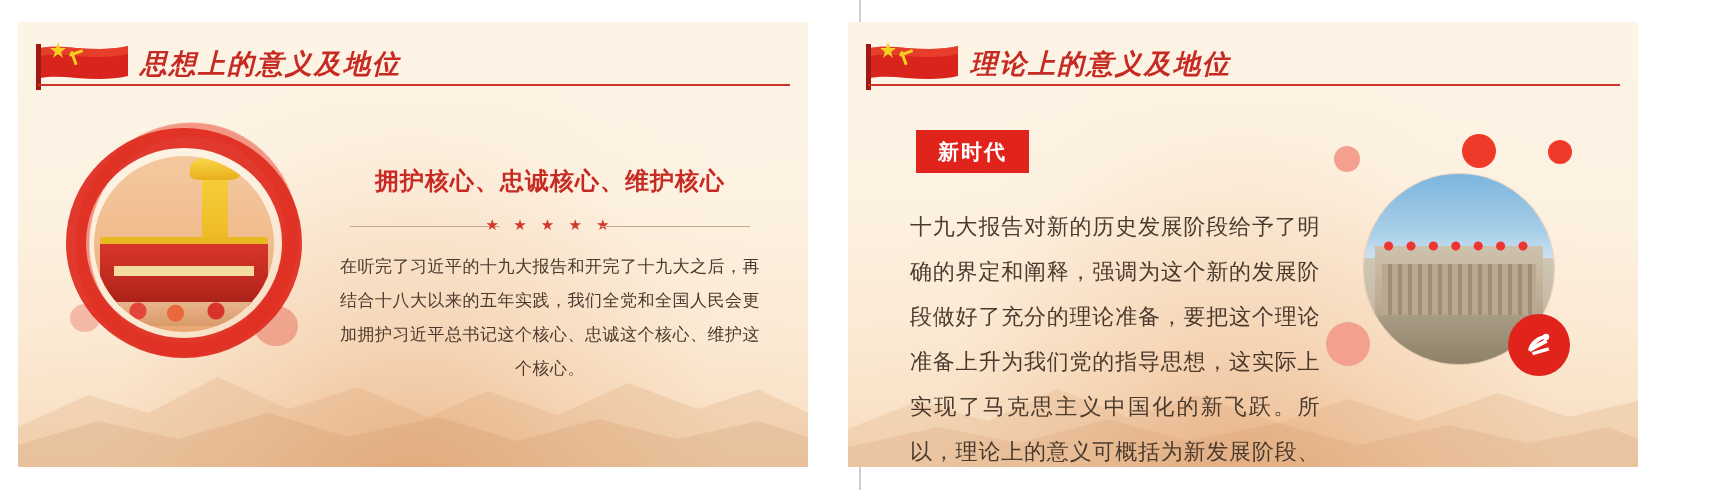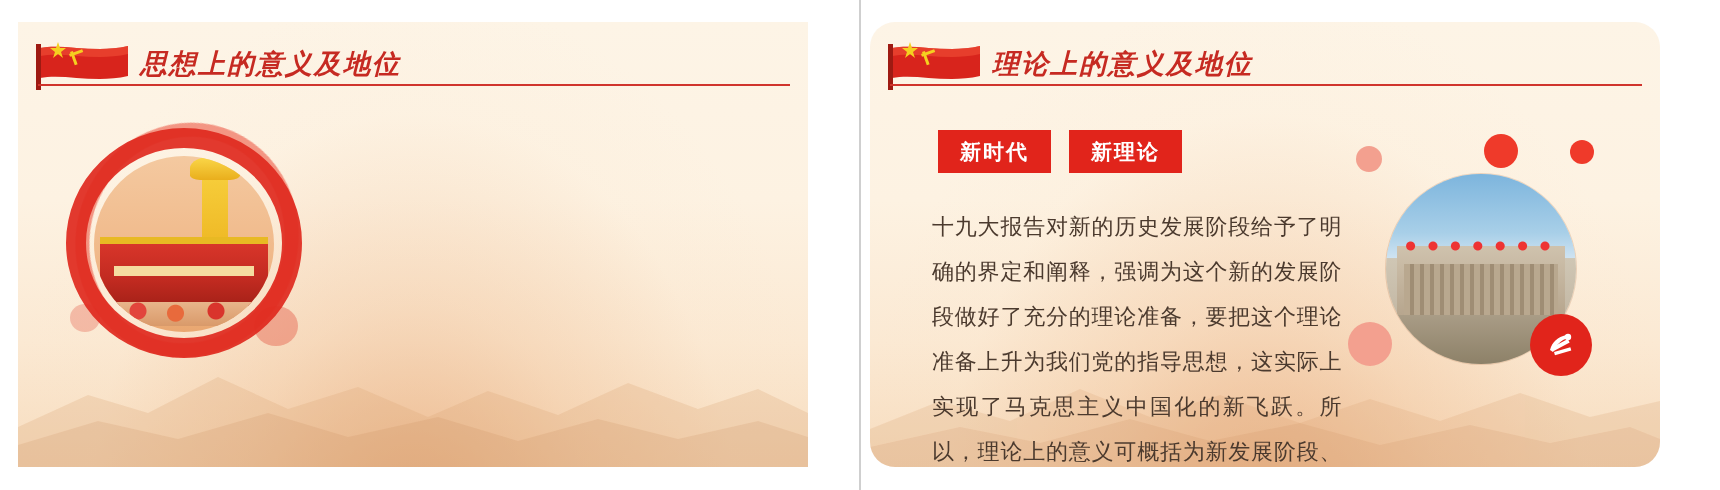--- a/index.html
+++ b/index.html
@@ -22,21 +22,21 @@
     position: relative;
     width: 790px;
     height: 445px;
     margin: 22px 0 23px 0;
     overflow: hidden;
     background:
       radial-gradient(ellipse at 50% 115%, rgba(225,150,95,0.55) 0%, rgba(235,175,125,0.28) 32%, rgba(250,225,195,0.08) 58%, rgba(255,248,238,0) 75%),
       linear-gradient(180deg, #fdf4e6 0%, #fdf2e2 40%, #fbe9d3 72%, #f7dcbe 100%);
   }
   .slide-left { margin-left: 18px; }
-  .slide-right { margin-left: 62px; border-radius: 25px; }
+  .slide-right { margin-left: 40px; }
 
   .divider-v {
     width: 2px;
     height: 490px;
     background: #cfcfcf;
     position: absolute;
     left: 859px;
     top: 0;
   }
 
@@ -349,20 +349,29 @@
       <div class="brush-ring ring2"></div>
       <div class="brush-ring"></div>
       <div class="brush-photo">
         <div class="pillar"></div>
         <div class="tianan"></div>
         <div class="tianan-base"></div>
         <div class="flower"></div>
       </div>
     </div>
 
+    <div class="left-text">
+      <div class="heading-red">拥护核心、忠诚核心、维护核心</div>
+      <div class="star-divider">
+        <span class="line l"></span>
+        <span class="stars">★ ★ ★ ★ ★</span>
+        <span class="line r"></span>
+      </div>
+      <div class="body-text">在听完了习近平的十九大报告和开完了十九大之后，再结合十八大以来的五年实践，我们全党和全国人民会更加拥护习近平总书记这个核心、忠诚这个核心、维护这个核心。</div>
+    </div>
   </div>
 
   <div class="divider-v"></div>
 
   <div class="slide slide-right">
 
     <div class="mountains">
       <svg viewBox="0 0 790 150" preserveAspectRatio="none">
         <path d="M0,112 L70,84 L140,104 L210,72 L280,100 L350,78 L430,106 L500,82 L570,104 L650,76 L720,100 L790,84 L790,150 L0,150 Z" fill="#d9a171" opacity="0.40"></path>
         <path d="M0,130 L90,110 L170,126 L260,102 L340,124 L430,106 L510,128 L600,108 L680,126 L760,110 L790,122 L790,150 L0,150 Z" fill="#c98a58" opacity="0.35"></path>
@@ -381,21 +390,20 @@
           </g>
           <rect x="0" y="2" width="5" height="46" fill="#9e1a12"></rect>
         </svg>
       </div>
       <div class="header-title">理论上的意义及地位</div>
       <div class="header-rule"></div>
     </div>
 
     <div class="tag-row">
       <div class="tag">新时代</div>
-      <div class="tag">新理论</div>
     </div>
 
     <div class="right-text">十九大报告对新的历史发展阶段给予了明确的界定和阐释，强调为这个新的发展阶段做好了充分的理论准备，要把这个理论准备上升为我们党的指导思想，这实际上实现了马克思主义中国化的新飞跃。所以，理论上的意义可概括为新发展阶段、新理论准备、指导思想的与时俱进。</div>
 
     <div class="dot-red" style="left:614px; top:112px; width:34px; height:34px;"></div>
     <div class="dot-red" style="left:700px; top:118px; width:24px; height:24px;"></div>
     <div class="dot-pink" style="left:486px; top:124px; width:26px; height:26px;"></div>
     <div class="dot-pink" style="left:478px; top:300px; width:44px; height:44px;"></div>
 
     <div class="photo-circle">

